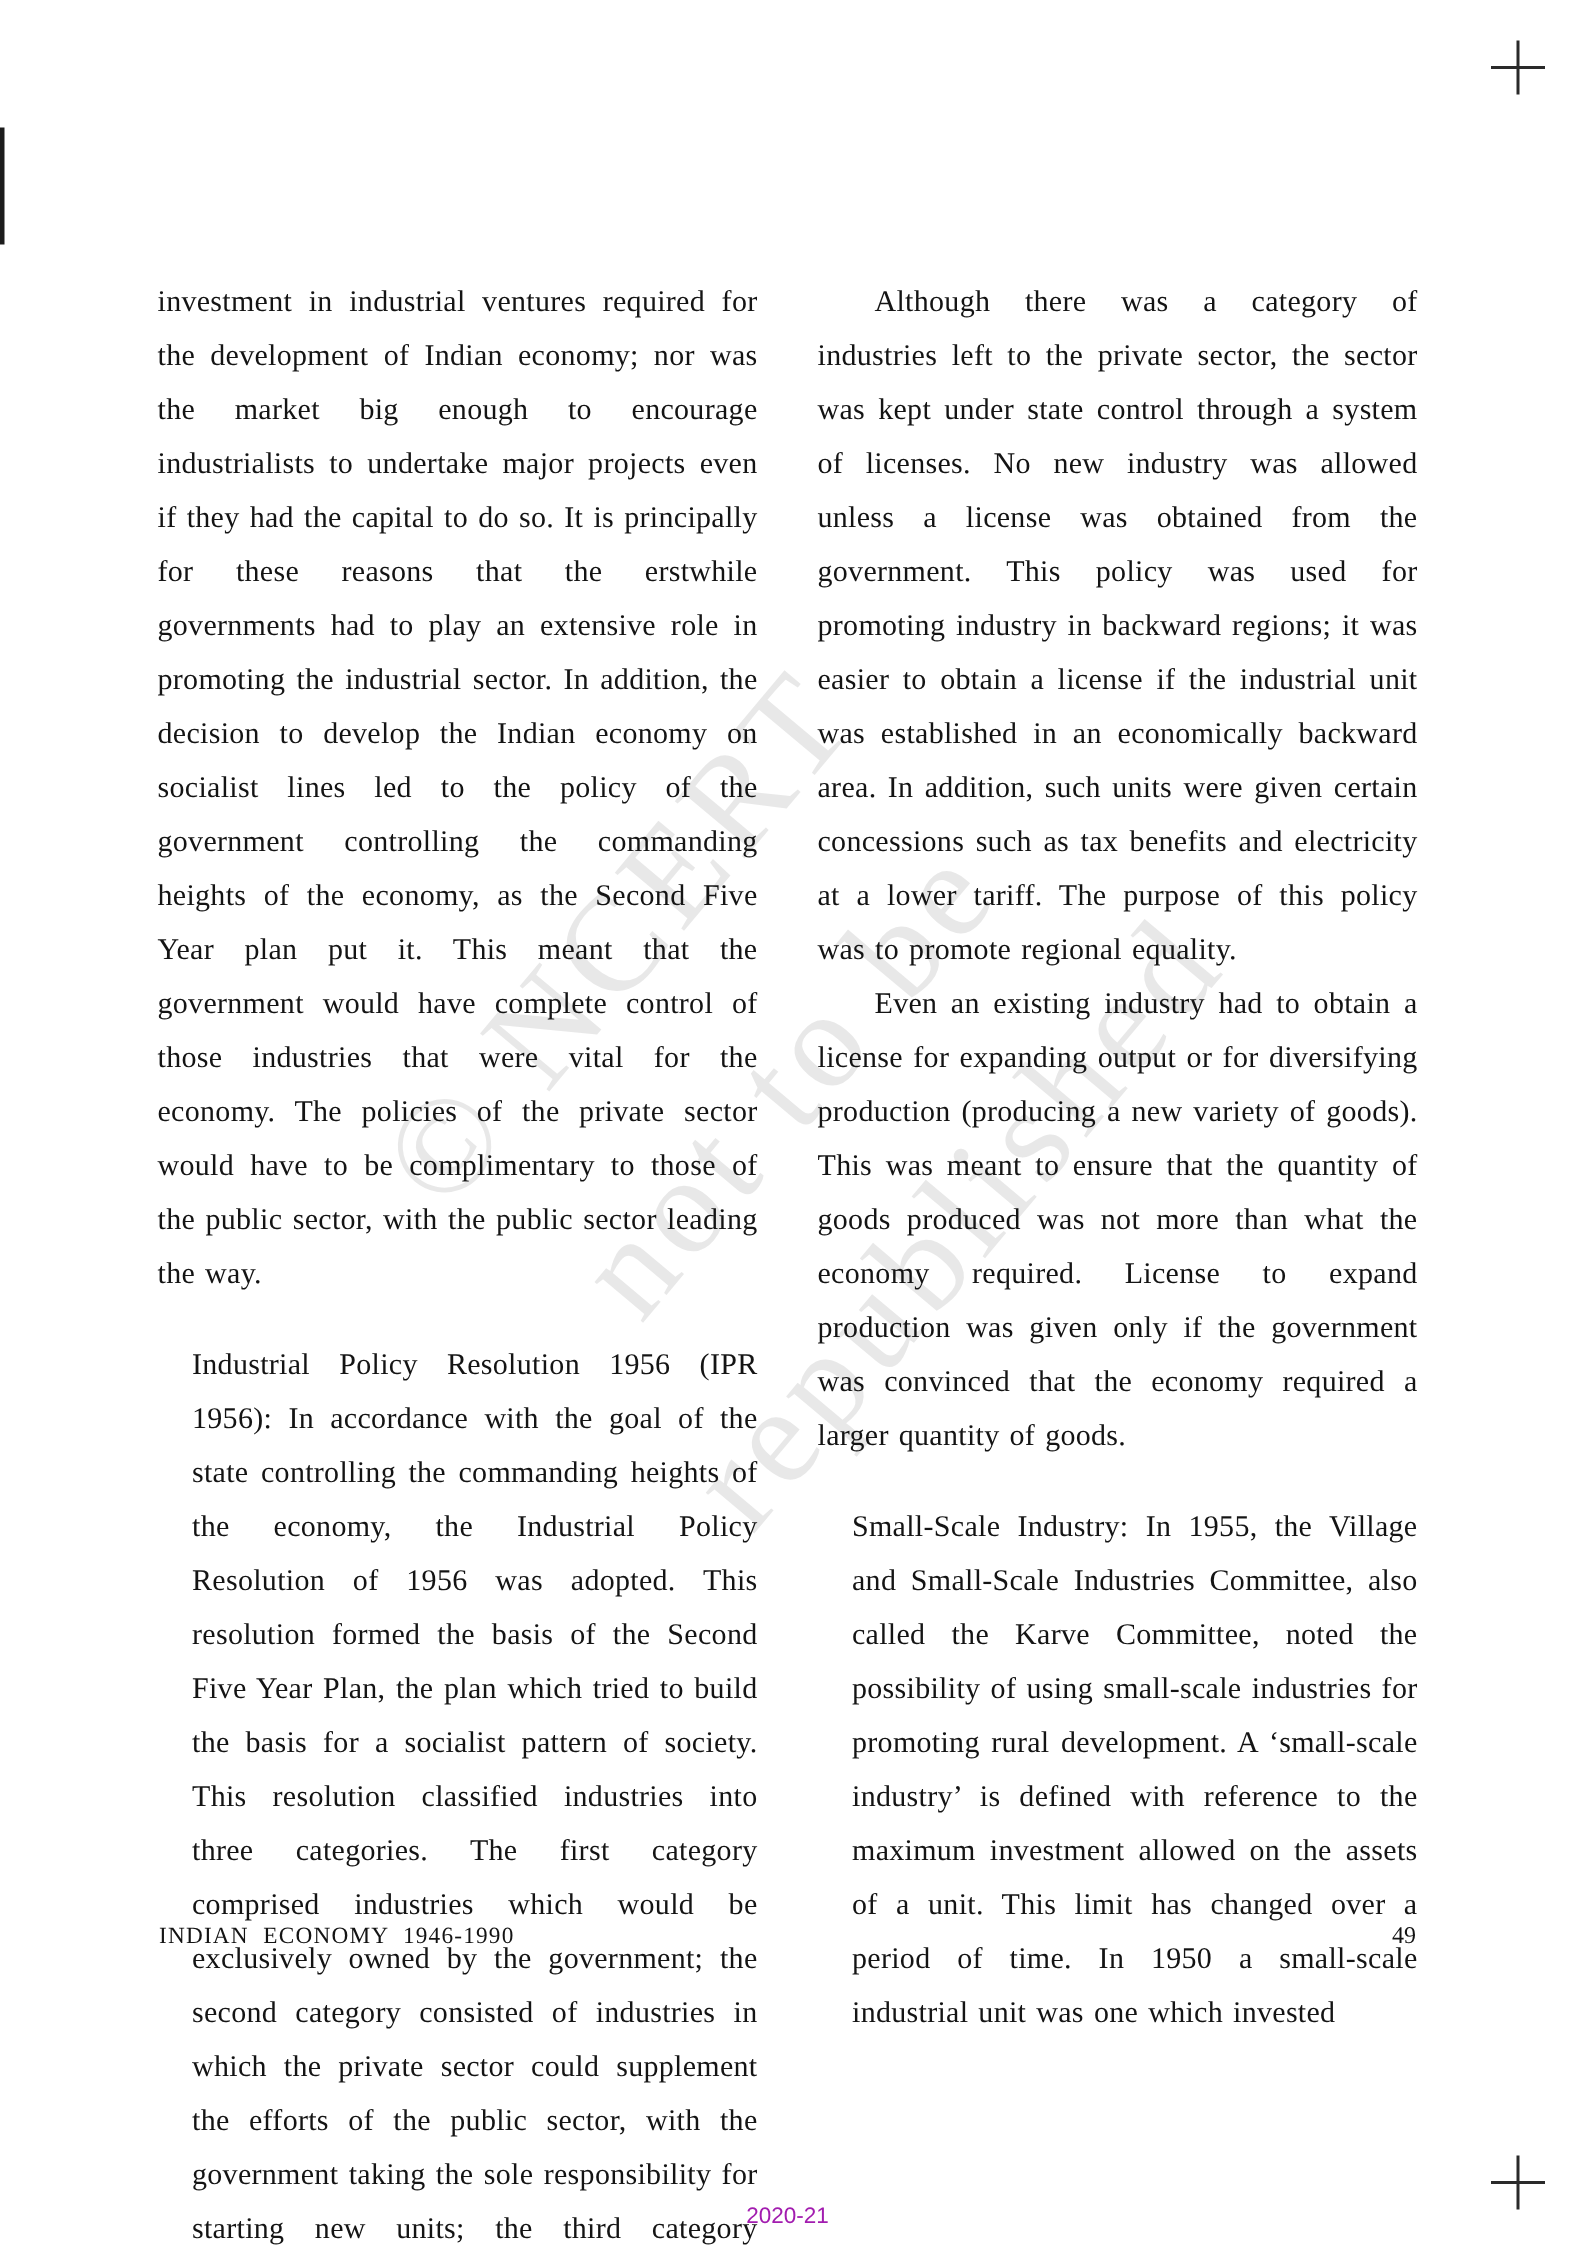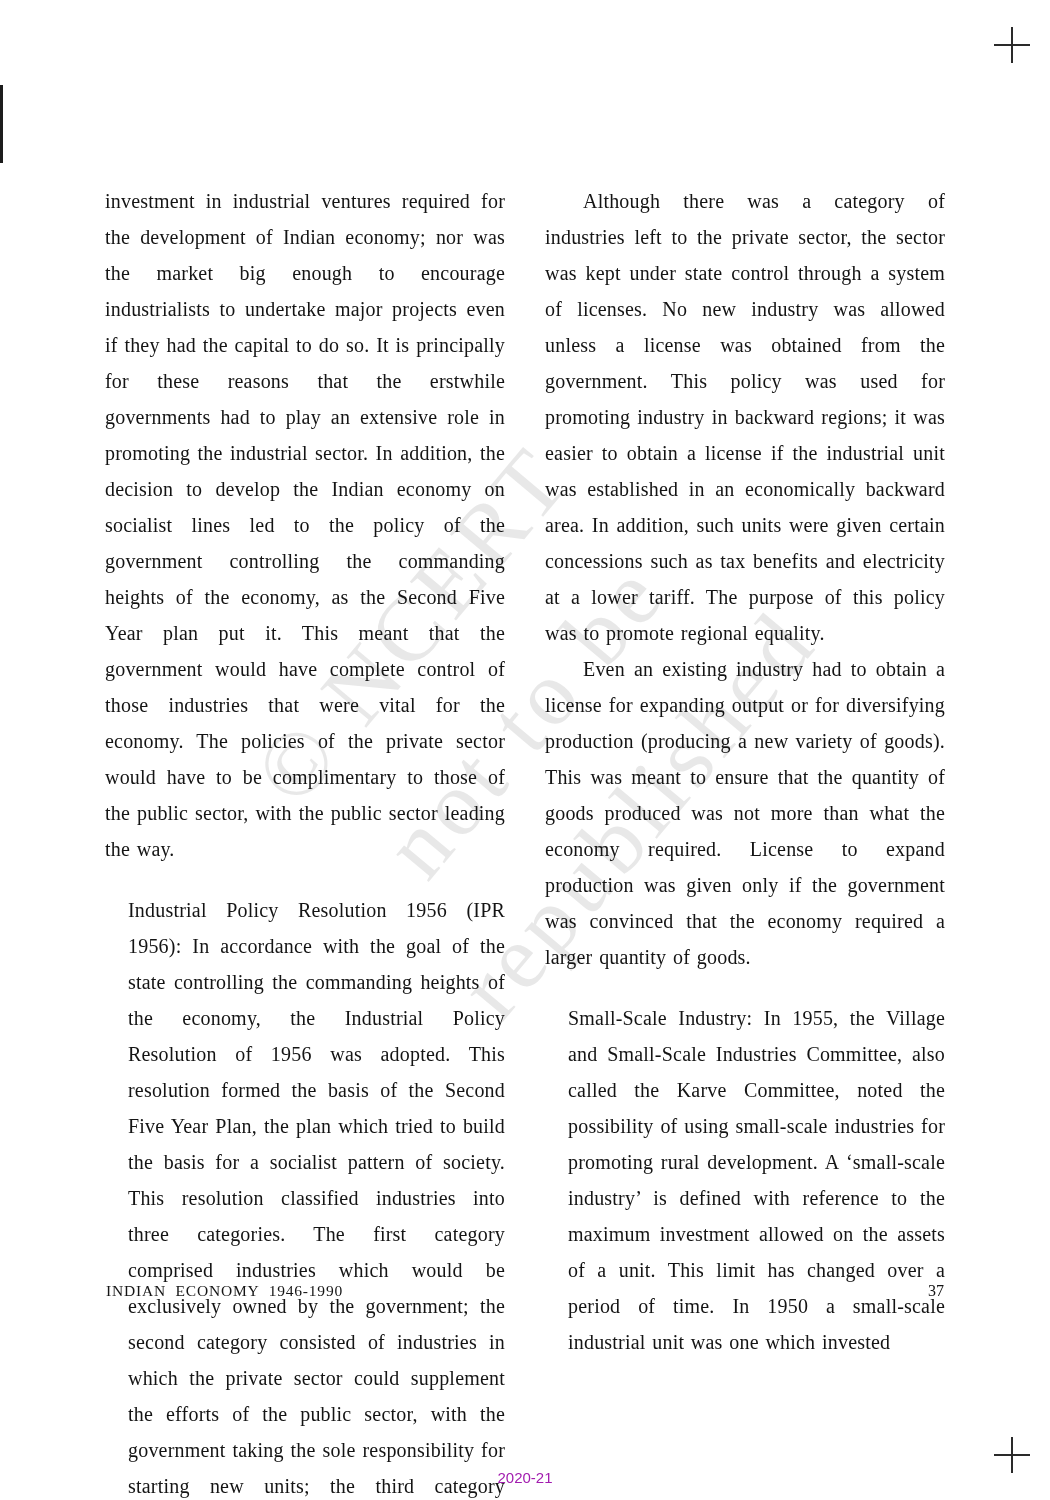--- a/index.html
+++ b/index.html
@@ -116,18 +116,18 @@
       </div>
     <div class="col">
         <p class="indent"><span>Although there was a category of industries left to the private sector, the sector was kept under state control through a system of licenses. No new industry was allowed unless a license was obtained from the government. This policy was used for promoting industry in backward regions; it was easier to obtain a license if the industrial unit was established in an economically backward area. In addition, such units were given certain concessions such as tax benefits and electricity at a lower tariff. The purpose of this policy was to promote </span><span class="b">regional equality</span><span>.</span></p>
         <p class="indent"><span>Even an existing industry had to obtain a license for expanding output or for diversifying production (producing a new variety of goods). This was meant to ensure that the quantity of goods produced was not more than what the economy required. License to expand production was given only if the government was convinced that the economy required a larger quantity of goods.</span></p>
         <p class="space-before"><span class="b">Small-Scale Industry: </span><span>In 1955, the Village and Small-Scale Industries Committee, also called the Karve Committee, noted the possibility of using small-scale industries for promoting rural development. A ‘small-scale industry’ is defined with reference to the maximum investment allowed on the assets of a unit. This limit has changed over a period of time. In 1950 a small-scale industrial unit was one which invested</span></p>
       </div>
   </div>
 
   <div class="footer">
     <span class="running-title">INDIAN ECONOMY 1946-1990</span>
-    <span class="page-number">37</span>
+    <span class="page-number">49</span>
   </div>
 
   <div class="edition">2020-21</div>
 
 </div>
 
 </body></html>

